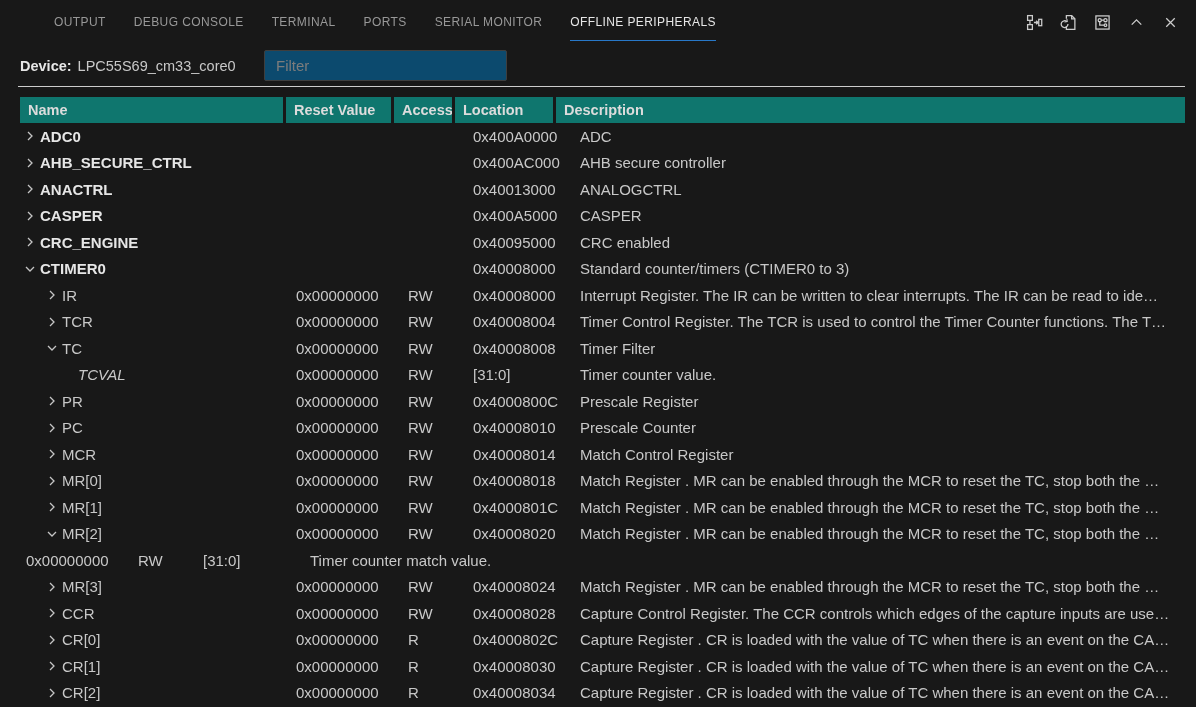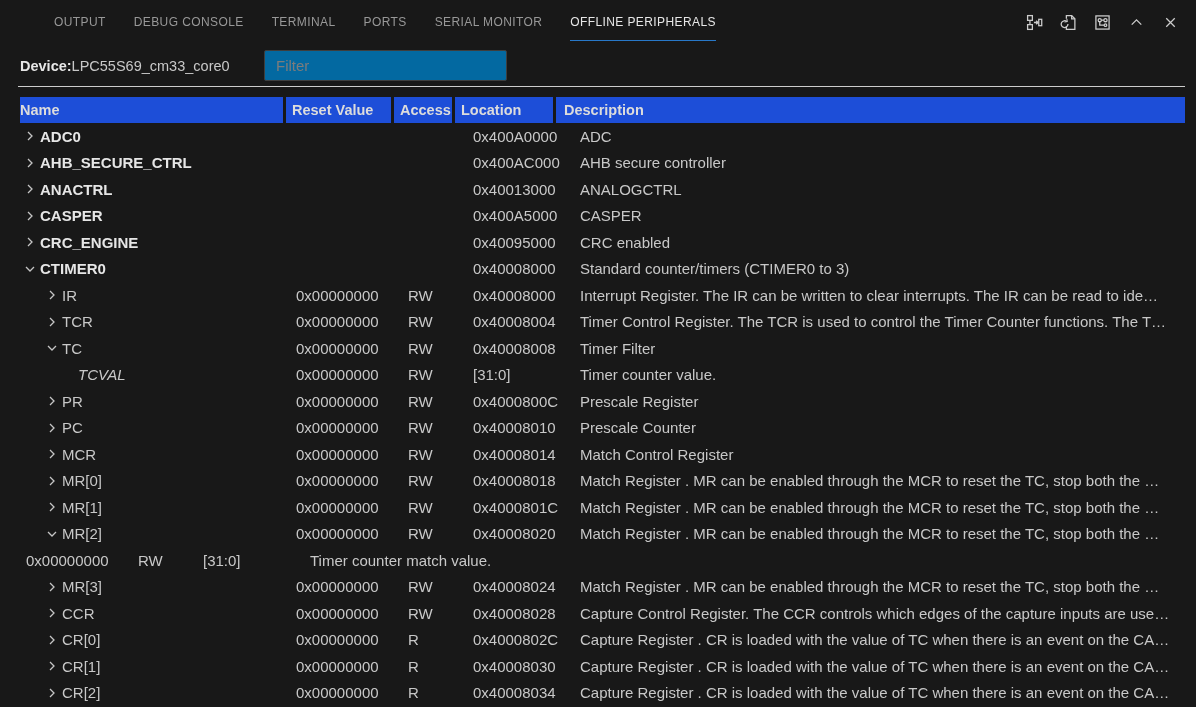--- a/index.html
+++ b/index.html
@@ -17,35 +17,35 @@
     display:flex; align-items:center; height:38px; margin-top:3px;
     font-size:12px; letter-spacing:.4px; color:#989898;
     border-bottom:1px solid transparent; cursor:pointer; white-space:nowrap;
   }
   .tab.active { color:#e7e7e7; border-bottom-color:var(--accent,#2878c8);justify-content:flex-end; }
   .toolbar { margin-left:auto; display:flex; align-items:center; gap:16px; padding-right:17px; }
   .tbtn { width:18px; height:18px; color:#cccccc; display:flex; align-items:center; justify-content:center; cursor:pointer; }
   .tbtn svg { width:17px; height:17px; stroke:currentColor; fill:none; stroke-width:1.2; }
   
   .devicebar { height:41px; display:flex; align-items:center; padding-left:20px; position:relative; font-size:14.5px; }
-  .device-label { font-weight:bold; color:#e6e6e6; margin-right:0; }
+  .device-label { font-weight:bold; color:#e6e6e6; margin-right:6px; }
   .device-value { color:#c8c8c8; }
   .filter-input {
     position:absolute; left:264px; top:5px; width:243px; height:31px;
-    background:#0369a1; border:1px solid #3e3e3e; border-radius:2px;
+    background:#0c4a6e; border:1px solid #3e3e3e; border-radius:2px;
     color:#cccccc; font-size:15px; padding:0 11px; outline:none;
     font-family:"Liberation Sans", sans-serif;
   }
   .filter-input::placeholder { color:#7c7c7c; }
   .divider { height:1px; background:#cccccc; margin:0 11px 0 18px; }
   
   .thead { display:flex; column-gap:3px; margin:10px 11px 0 20px; height:26px; }
   .thead .cell {
-    background:#1d4ed8; color:#dcdcdc; font-weight:bold; font-size:14.5px;
-    display:flex; align-items:center; overflow:hidden; white-space:nowrap;
+    background:#0f766e; color:#dcdcdc; font-weight:bold; font-size:14.5px;
+    display:flex; align-items:center; padding-left:8px; overflow:hidden; white-space:nowrap;
   }
   .tbody { margin:0 11px 0 20px; }
   .row { display:flex; column-gap:7px; height:26.5px; align-items:center; cursor:pointer; }
   .cell { overflow:hidden; white-space:nowrap; flex-shrink:0; }
   .c-name  { width:263px; display:flex; align-items:center; }
   .c-reset { width:105px; padding-left:6px; }
   .c-access{ width:58px;  padding-left:6px; }
   .c-loc   { width:98px; padding-left:6px; }
   .c-desc  { flex:1 1 auto; padding-left:8px; }
   .row .cell { font-size:15px; color:#c8c8c8; }

